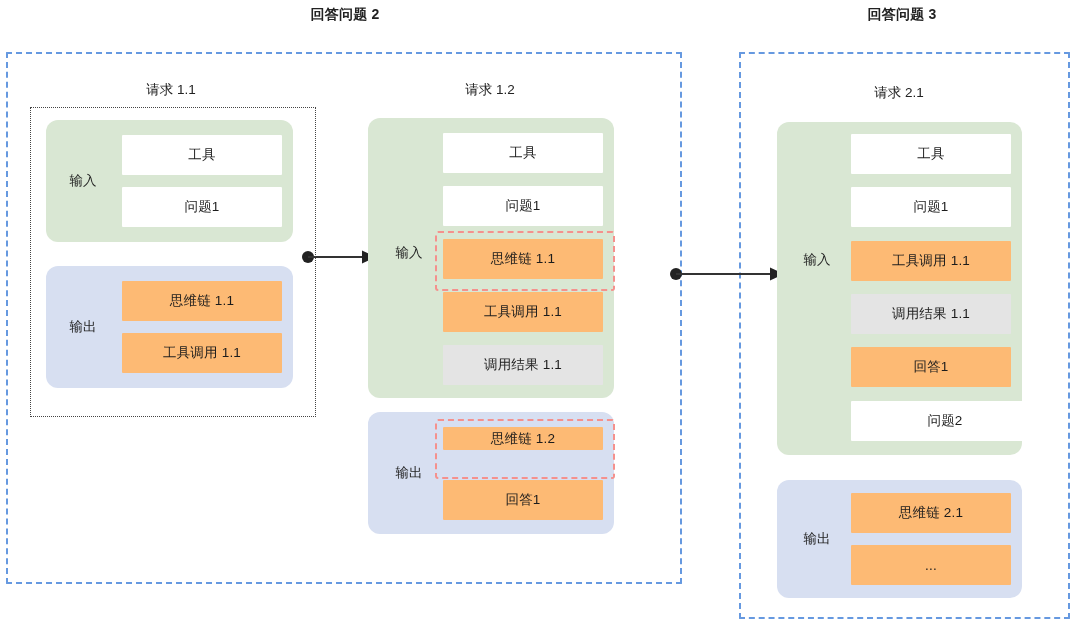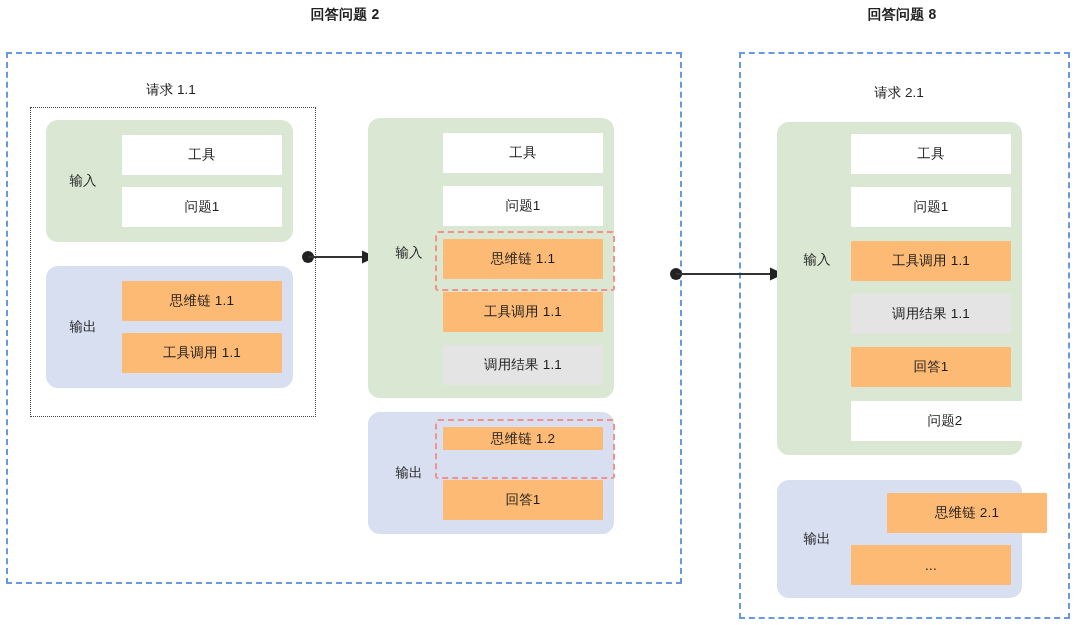--- a/index.html
+++ b/index.html
@@ -105,21 +105,21 @@
     position: absolute;
     overflow: visible;
   }
 </style>
 </head>
 <body>
 
 <div id="canvas">
 
   <div class="phase-title" style="left:255px; top:6px; width:180px;">回答问题 2</div>
-  <div class="phase-title" style="left:812px; top:6px; width:180px;">回答问题 8</div>
+  <div class="phase-title" style="left:812px; top:6px; width:180px;">回答问题 3</div>
 
   <div class="phase-frame" style="left:6px; top:52px; width:672px; height:528px;"></div>
   <div class="phase-frame" style="left:739px; top:52px; width:327px; height:563px;"></div>
 
   <div class="request-title" style="left:81px; top:81px; width:180px;">请求 1.1</div>
 
   <div class="request-frame-dotted" style="left:30px; top:107px; width:284px; height:308px;"></div>
 
   <div class="io-block green" style="left:46px; top:120px; width:247px; height:122px;"></div>
   <div class="io-label" style="left:56px; top:172px; width:54px;">输入</div>
@@ -130,20 +130,21 @@
   <div class="io-label" style="left:56px; top:318px; width:54px;">输出</div>
   <div class="chip dblue" style="left:122px; top:281px; width:160px; height:40px;">思维链 1.1</div>
   <div class="chip mblue" style="left:122px; top:333px; width:160px; height:40px;">工具调用 1.1</div>
 
   <svg class="arrow-svg" style="left:300px; top:246px; width:80px; height:22px;" viewBox="0 0 80 22">
     <circle cx="8" cy="11" r="6" fill="#222222"></circle>
     <line x1="8" y1="11" x2="63" y2="11" stroke="#333333" stroke-width="2.2"></line>
     <polygon points="62,4.5 76,11 62,17.5" fill="#222222"></polygon>
   </svg>
 
+  <div class="request-title" style="left:400px; top:81px; width:180px;">请求 1.2</div>
 
   <div class="io-block green" style="left:368px; top:118px; width:246px; height:280px;"></div>
   <div class="io-label" style="left:382px; top:244px; width:54px;">输入</div>
   <div class="chip white" style="left:443px; top:133px; width:160px; height:40px;">工具</div>
   <div class="chip white" style="left:443px; top:186px; width:160px; height:40px;">问题1</div>
   <div class="chip dblue" style="left:443px; top:239px; width:160px; height:40px;">思维链 1.1</div>
   <div class="emphasis" style="left:435px; top:231px; width:176px; height:56px;"></div>
   <div class="chip mblue" style="left:443px; top:292px; width:160px; height:40px;">工具调用 1.1</div>
   <div class="chip grey" style="left:443px; top:345px; width:160px; height:40px;">调用结果 1.1</div>
 
@@ -165,16 +166,16 @@
   <div class="io-label" style="left:790px; top:251px; width:54px;">输入</div>
   <div class="chip white" style="left:851px; top:134px; width:160px; height:40px;">工具</div>
   <div class="chip white" style="left:851px; top:187px; width:160px; height:40px;">问题1</div>
   <div class="chip mblue" style="left:851px; top:241px; width:160px; height:40px;">工具调用 1.1</div>
   <div class="chip grey" style="left:851px; top:294px; width:160px; height:40px;">调用结果 1.1</div>
   <div class="chip mblue" style="left:851px; top:347px; width:160px; height:40px;">回答1</div>
   <div class="chip white" style="left:851px; top:401px; width:188px; height:40px;">问题2</div>
 
   <div class="io-block blue" style="left:777px; top:480px; width:245px; height:118px;"></div>
   <div class="io-label" style="left:790px; top:530px; width:54px;">输出</div>
-  <div class="chip dblue" style="left:851px; top:493px; width:160px; height:40px;margin-left:36px;">思维链 2.1</div>
+  <div class="chip dblue" style="left:851px; top:493px; width:160px; height:40px;">思维链 2.1</div>
   <div class="chip mblue" style="left:851px; top:545px; width:160px; height:40px;">...</div>
 
 </div>
 
 </body></html>

